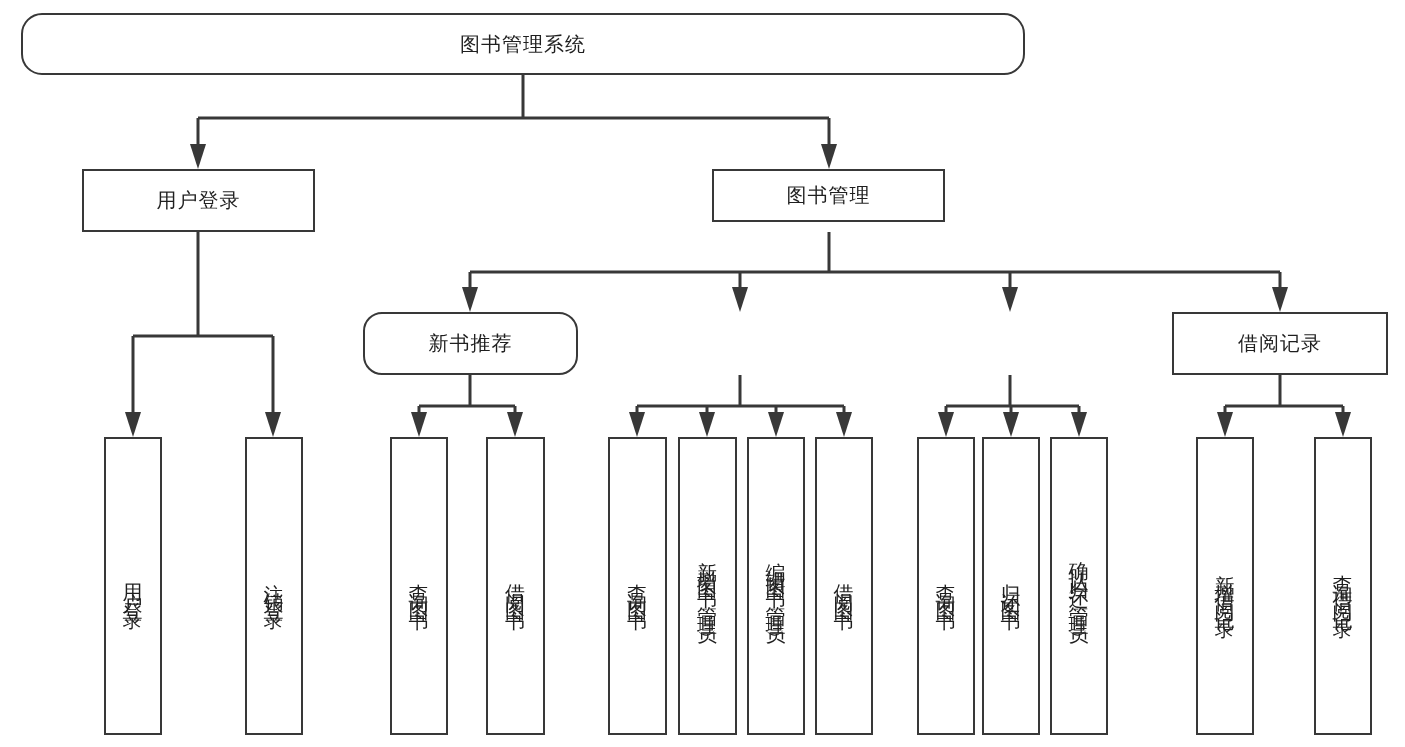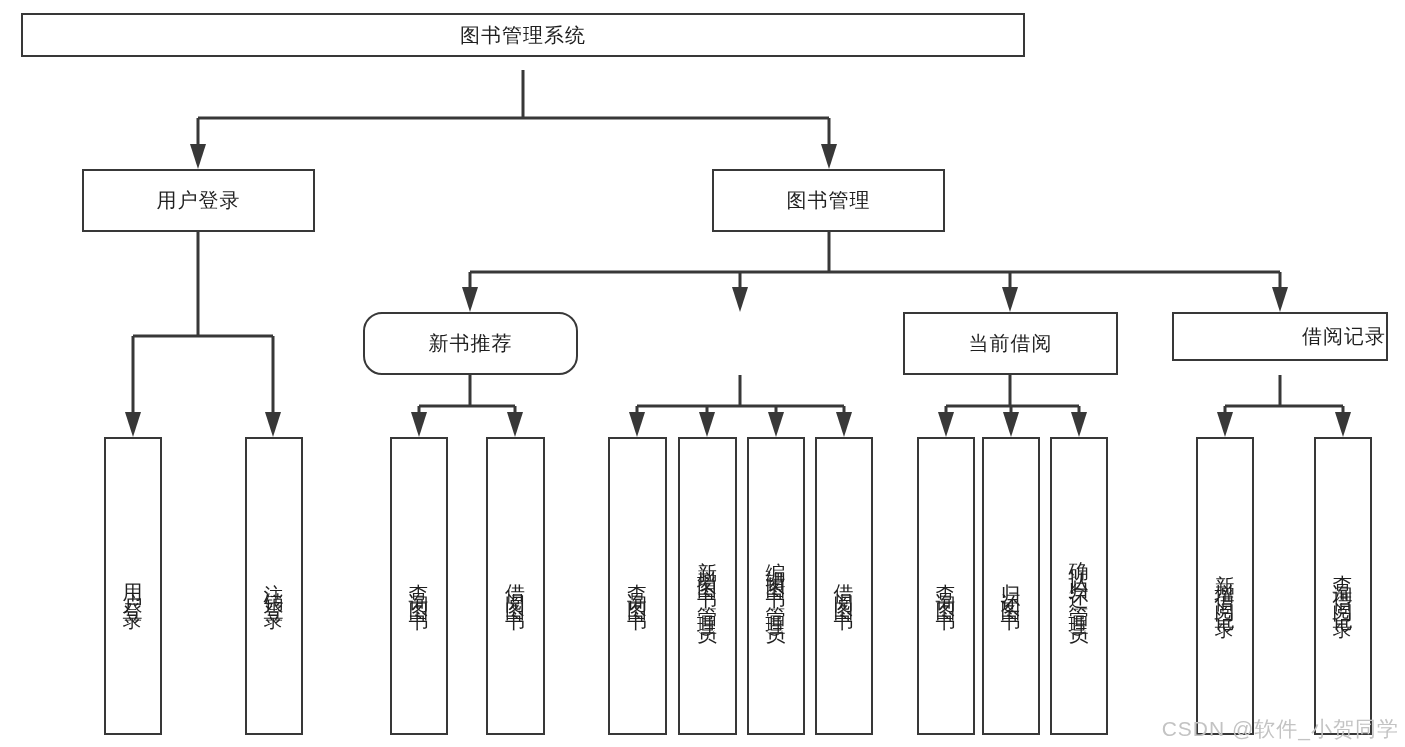--- a/index.html
+++ b/index.html
@@ -94,38 +94,35 @@
       <polygon points="768,412 784,412 776,437"></polygon>
       <polygon points="836,412 852,412 844,437"></polygon>
       <polygon points="938,412 954,412 946,437"></polygon>
       <polygon points="1003,412 1019,412 1011,437"></polygon>
       <polygon points="1071,412 1087,412 1079,437"></polygon>
       <polygon points="1217,412 1233,412 1225,437"></polygon>
       <polygon points="1335,412 1351,412 1343,437"></polygon>
     </g>
   </svg>
 
-  <div class="node" style="left:21px; top:13px; width:1004px; height:44px;">
+  <div class="node" style="left:21px; top:13px; width:1004px; height:62px;border-radius:21px;">
     <span>图书管理系统</span>
   </div>
 
   <div class="node" style="left:82px; top:169px; width:233px; height:63px;">
     <span>用户登录</span>
   </div>
-  <div class="node" style="left:712px; top:169px; width:233px; height:63px;">
+  <div class="node" style="left:712px; top:169px; width:233px; height:53px;">
     <span>图书管理</span>
   </div>
 
   <div class="node" style="left:363px; top:312px; width:215px; height:63px;border-radius:19px;">
     <span>新书推荐</span>
   </div>
-  <div class="node" style="left:903px; top:312px; width:215px; height:63px;">
-    <span>当前借阅</span>
-  </div>
-  <div class="node" style="left:1172px; top:312px; width:216px; height:49px;justify-content:flex-end;">
+  <div class="node" style="left:1172px; top:312px; width:216px; height:63px;">
     <span>借阅记录</span>
   </div>
 
   <div class="node leaf" style="left:104px; top:437px; width:58px; height:298px;">
     <span class="vtext">用户登录</span>
   </div>
   <div class="node leaf" style="left:245px; top:437px; width:58px; height:298px;">
     <span class="vtext">注销登录</span>
   </div>
 
@@ -159,15 +156,14 @@
     <span class="vtext">确认归还（管理员）</span>
   </div>
 
   <div class="node leaf" style="left:1196px; top:437px; width:58px; height:298px;">
     <span class="vtext">新增借阅记录</span>
   </div>
   <div class="node leaf" style="left:1314px; top:437px; width:58px; height:298px;">
     <span class="vtext">查询借阅记录</span>
   </div>
 
-  <div class="watermark">CSDN @软件_小贺同学</div>
 
 </div>
 
 </body></html>

